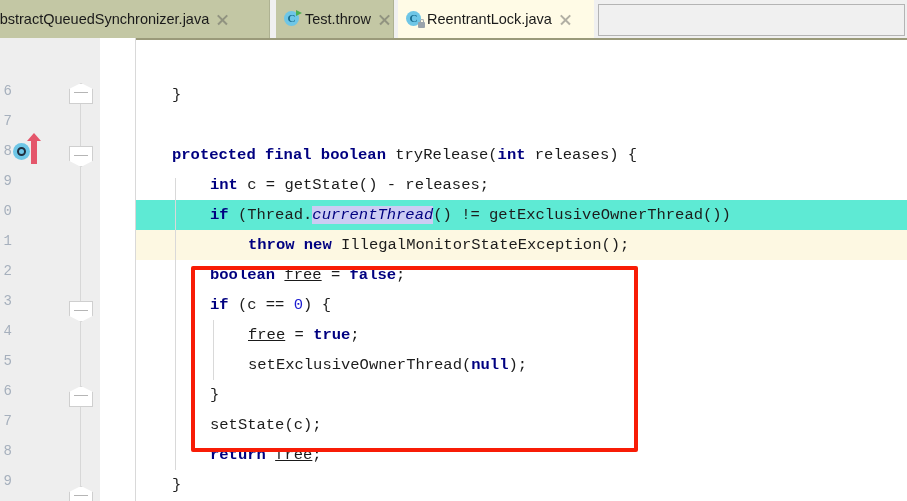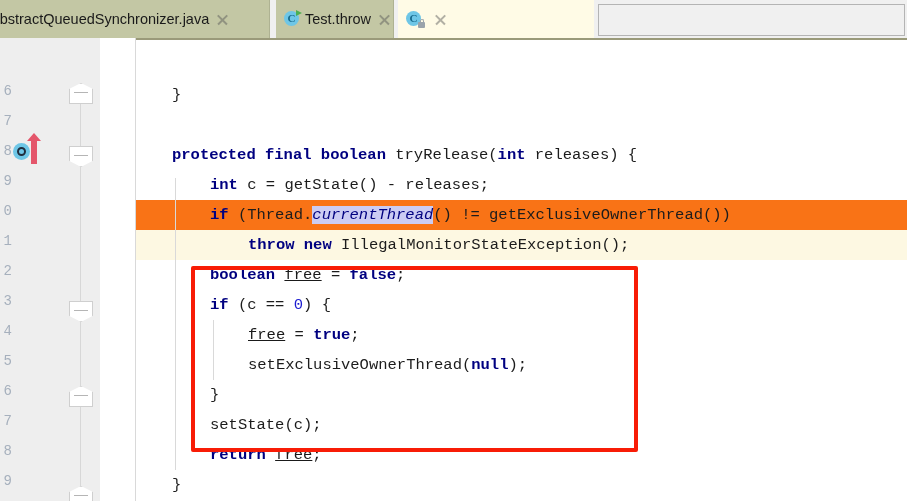--- a/index.html
+++ b/index.html
@@ -122,21 +122,21 @@
     position:absolute;left:136px;top:0;right:0;height:463px;
     font-family:"Liberation Mono", monospace;
     font-size:15.5px;
     line-height:30px;
     color:#1a1a1a;
     white-space:pre;
   }
   .cl{position:absolute;left:0;width:771px;height:30px;}
   .cl .txt{position:absolute;left:36px;top:0;}
 
-  .hl-line{background:#f97316;text-align:right;}
+  .hl-line{background:#5eead4;text-align:right;}
   .hl-line-full{
     position:absolute;left:0;top:0;width:907px;height:30px;background:#fdf8e2;
   }
 
   .kw{color:#000080;font-weight:bold;}
   .num{color:#1a1ad0;}
   .fld{text-decoration:underline;}
   .ital{font-style:italic;color:#000080;background:#ccccf3;}
   .plain{color:#1c1c1c;}
 
@@ -169,20 +169,21 @@
             <span class="ic-runmark"></span>
           </span>
           <span class="tab-label">Test.throw</span>
           <span class="tab-close"></span>
         </div>
         <div class="tab active" style="left: 398px; width: 196px;">
           <span class="tab-icon">
             <span class="ic-class">C</span>
             <span class="ic-lock"></span>
           </span>
+          <span class="tab-label">ReentrantLock.java</span>
           <span class="tab-close"></span>
         </div>
       </div>
     <div class="tabbar-filler"></div>
   </div>
 
   <div class="editor">
     <div class="topline"></div>
 
     <div class="hl-line-full" id="caret-strip" style="top: 192px;"></div>

